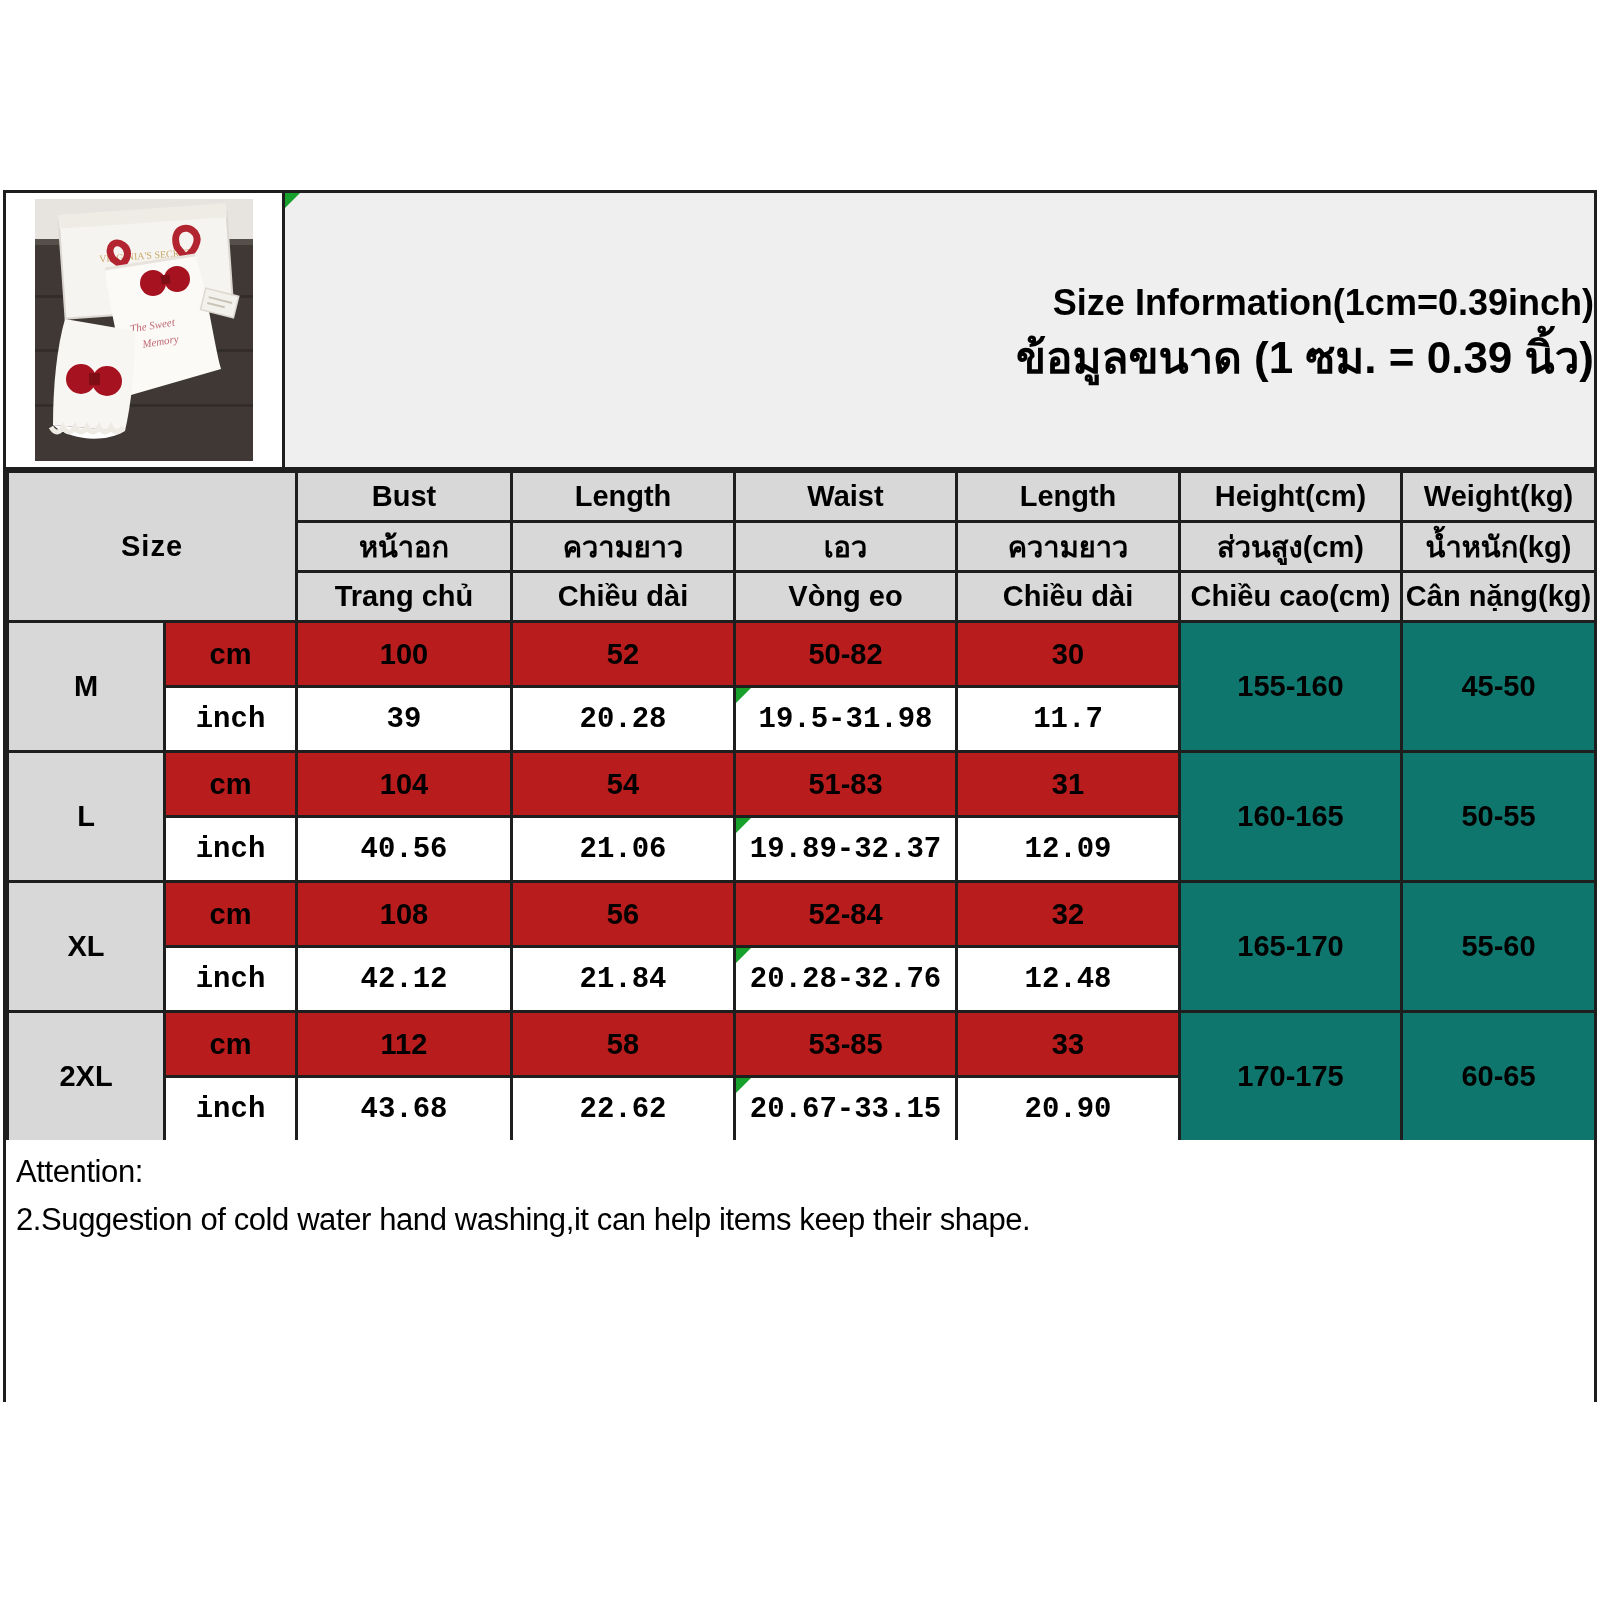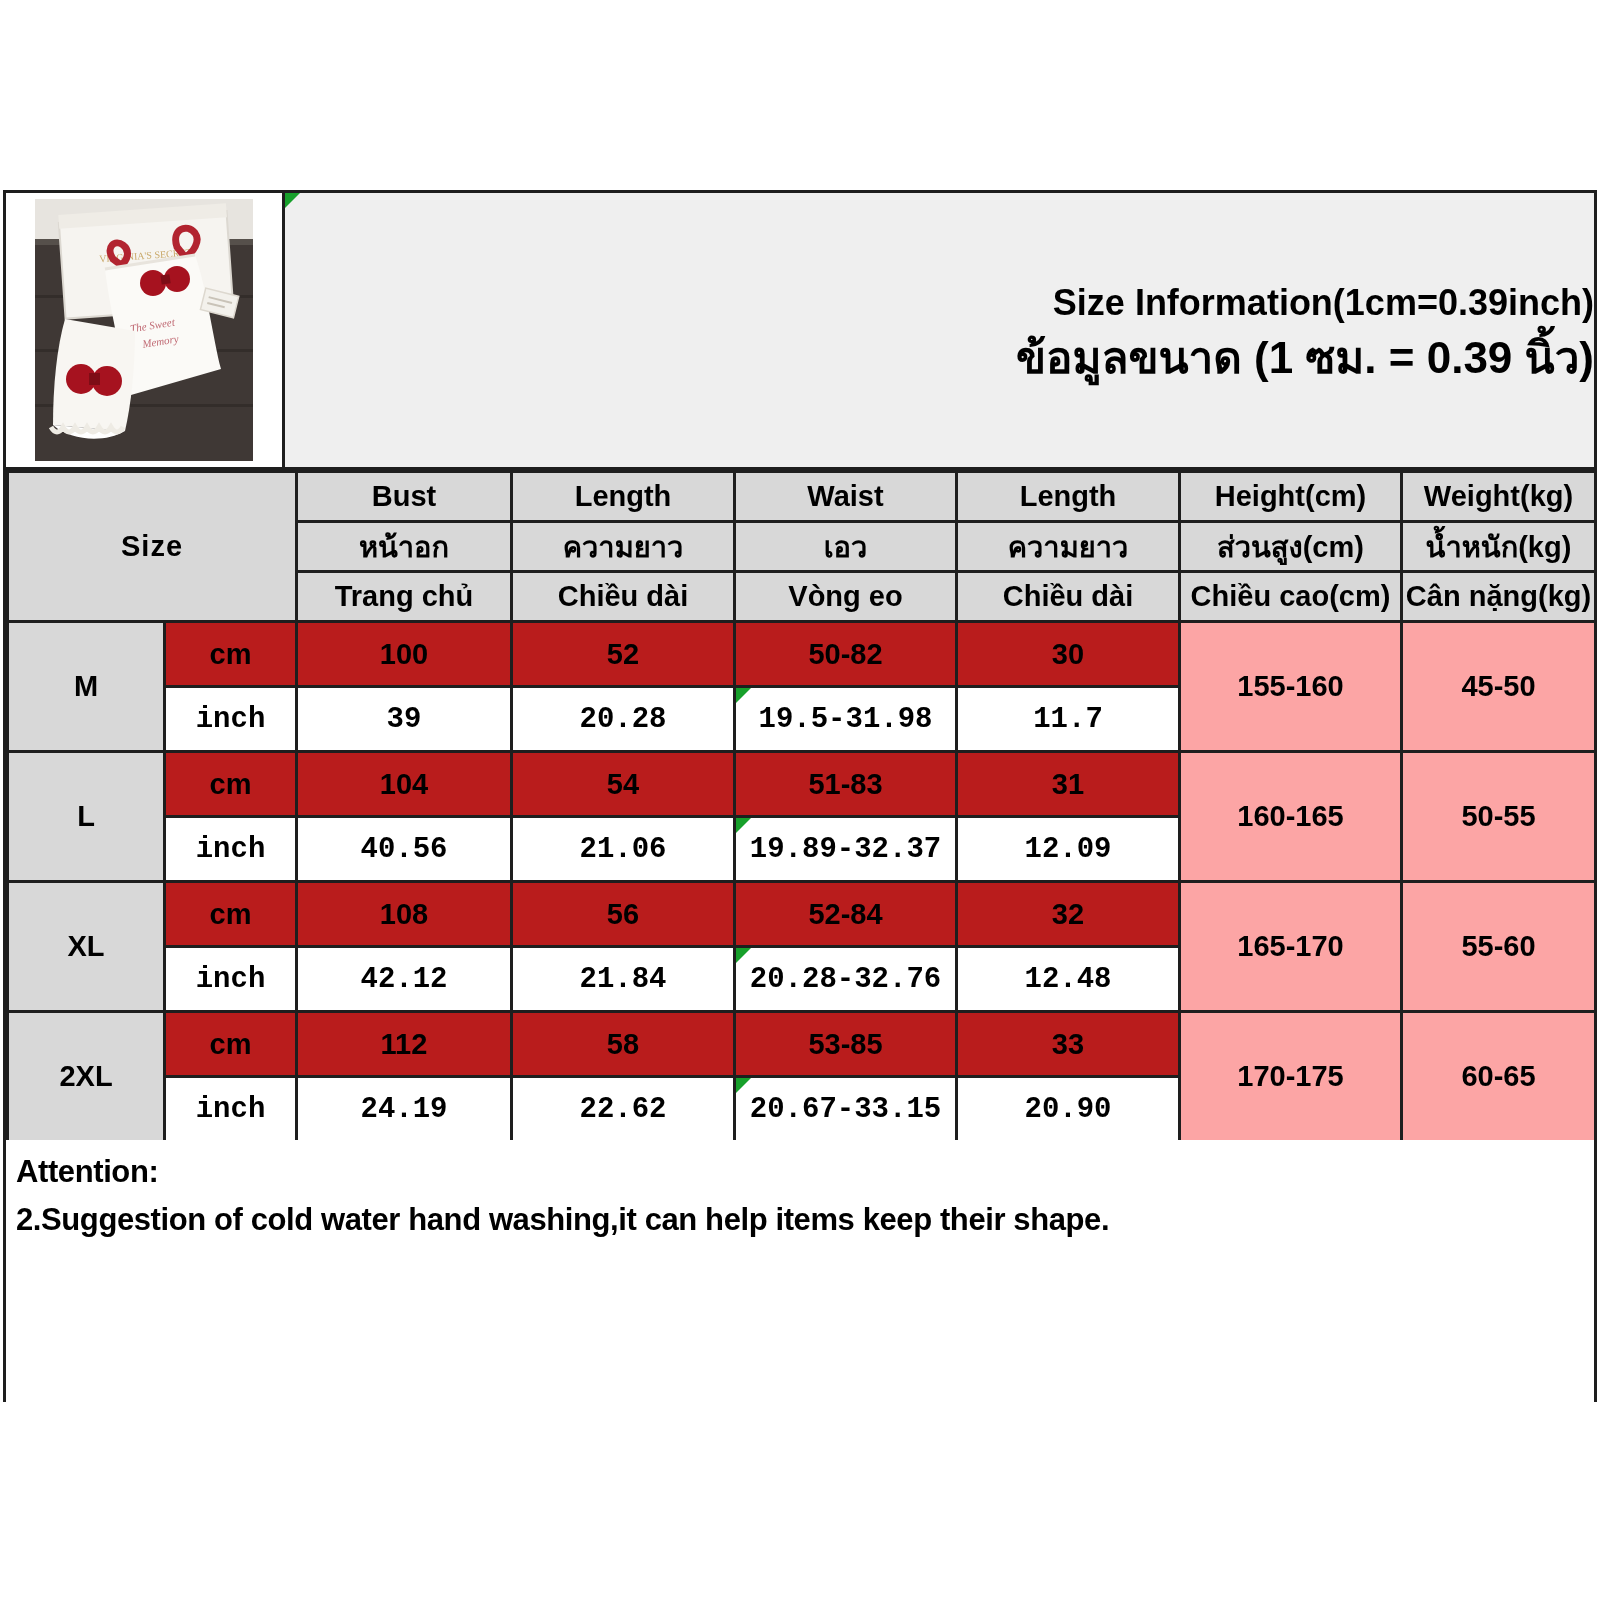--- a/index.html
+++ b/index.html
@@ -43,28 +43,28 @@
     font-weight:bold;font-size:29px;padding:0;overflow:hidden;
   }
   tr.hrow{height:50px;}
   tr.drow{height:65px;}
   td.size-head{background:#d8d8d8;font-size:58px;letter-spacing:1px;}
   td.hcell{background:#d8d8d8;font-size:30px;}
   td.size-cell{background:#d8d8d8;font-size:32px;}
   td.unit-cell{font-size:30px;}
   td.cmrow{background:#b91c1c;}
   td.inrow{background:#ffffff;font-family:Liberation Mono, monospace;}
-  td.merged{background:#fca5a5;}
+  td.merged{background:#0f766e;}
   
   .attention{
     position:absolute;left:0;top:947px;width:100%;height:262px;
     box-sizing:border-box;padding:8px 12px 0 10px;background:#fff;
   }
   .attention .line{
-    font-size:31px;line-height:48px;letter-spacing:-0.4px;font-weight:bold;
+    font-size:31px;line-height:48px;letter-spacing:-0.4px;font-weight:normal;
   }
 </style>
 </head>
 <body>
 
 <div class="sheet">
 
   <div class="top-row">
     <div class="photo-cell">
       <div class="photo-frame">
@@ -218,21 +218,21 @@
       <td class="unit-cell cmrow">cm</td>
       <td class="cmrow">112</td>
       <td class="cmrow">58</td>
       <td class="cmrow">53-85</td>
       <td class="cmrow">33</td>
       <td class="merged" rowspan="2">170-175</td>
       <td class="merged" rowspan="2">60-65</td>
     </tr>
     <tr class="drow">
       <td class="unit-cell inrow">inch</td>
-      <td class="inrow">24.19</td>
+      <td class="inrow">43.68</td>
       <td class="inrow">22.62</td>
       <td class="inrow flag">20.67-33.15</td>
       <td class="inrow">20.90</td>
     </tr>
   </tbody>
     </table>
 
   <div class="attention">
     <div class="line">Attention:</div>
     <div class="line">2.Suggestion of cold water hand washing,it can help items keep their shape.</div>

